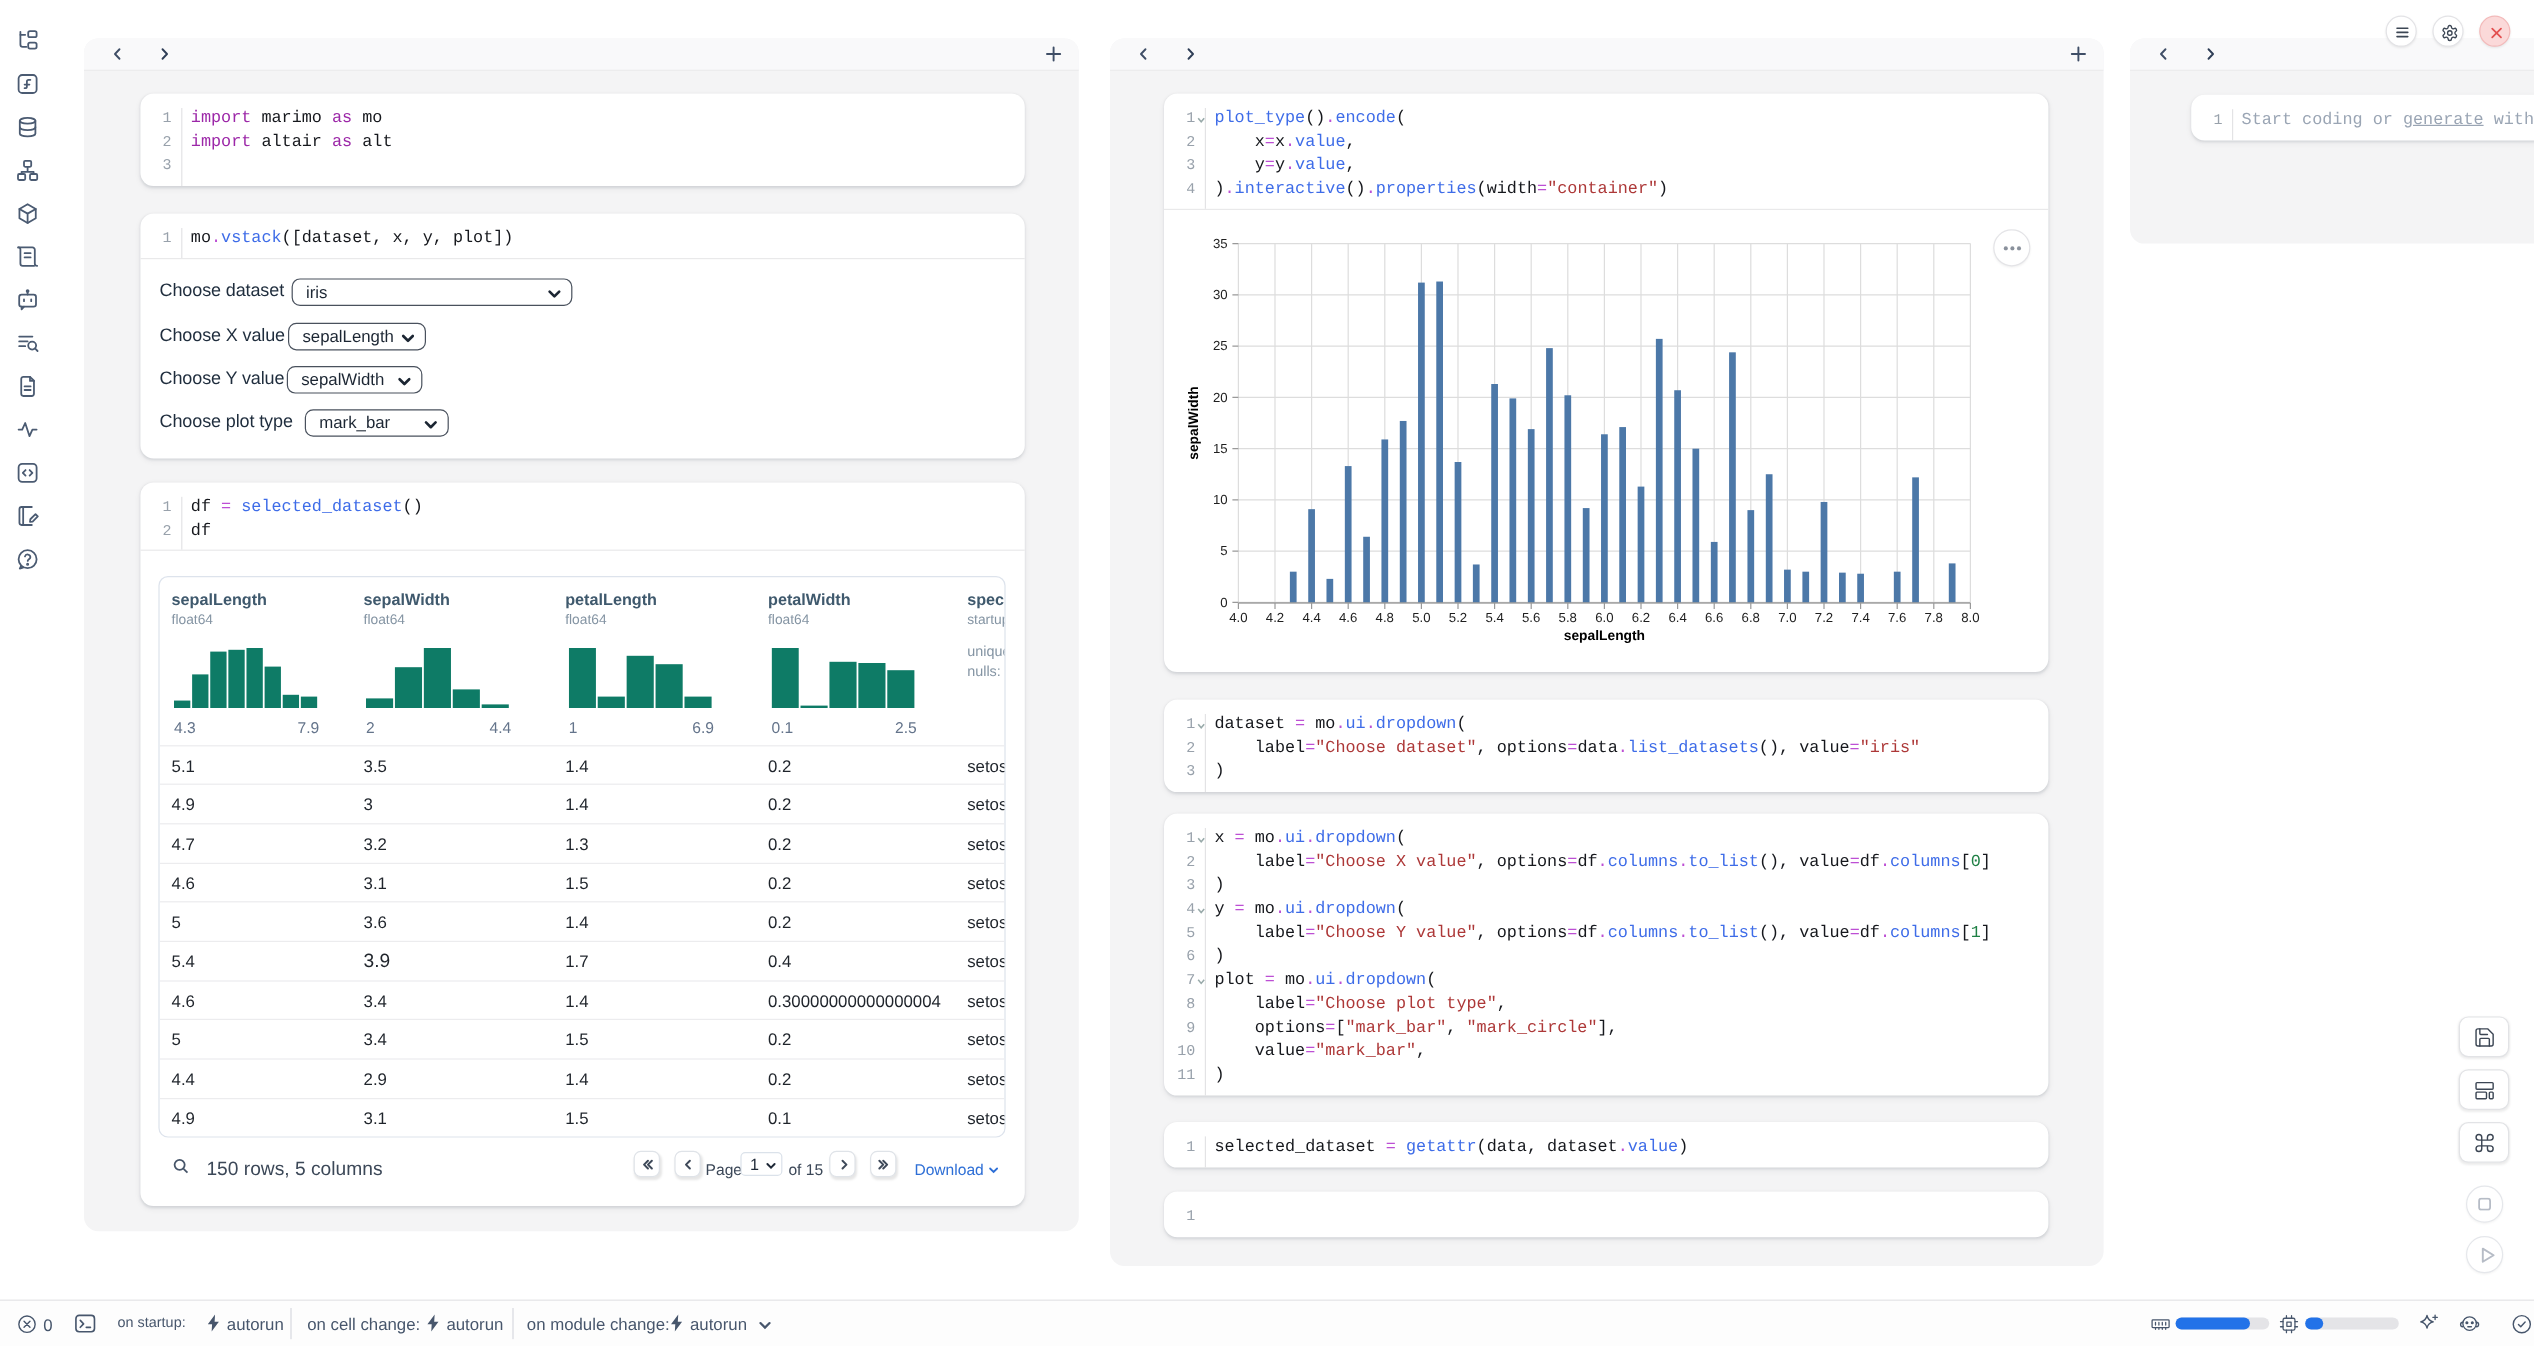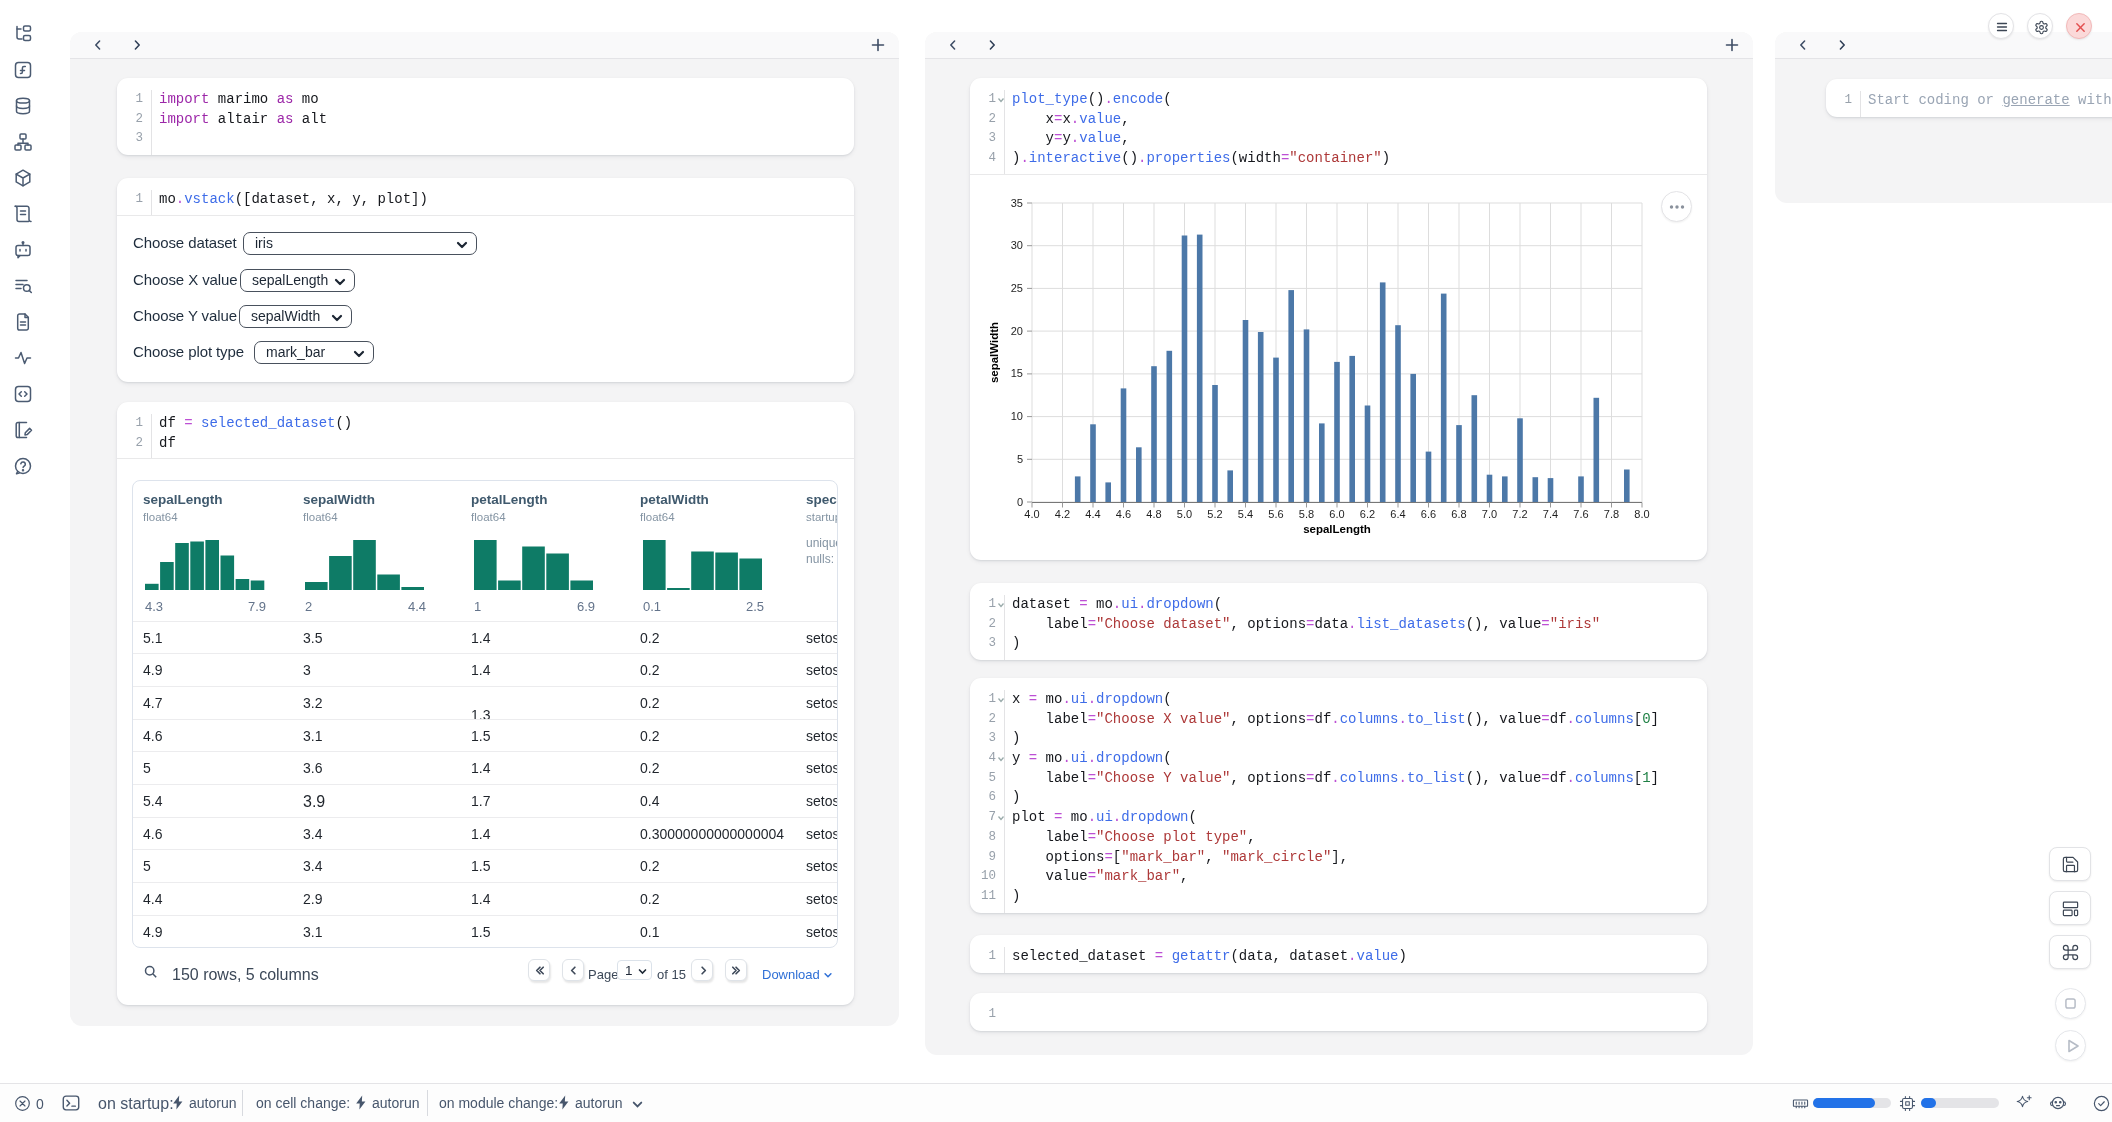--- a/index.html
+++ b/index.html
@@ -211,21 +211,21 @@
         <div style="position:absolute;left:0;top:172.2px;width:706px;height:32.7px;border-top:1px solid #ececee">
           <div style="position:absolute;left:10px;top:8px;font-size:14px;color:#1f242b">4.9</div>
           <div style="position:absolute;left:170px;top:8px;font-size:14px;color:#1f242b">3</div>
           <div style="position:absolute;left:338px;top:8px;font-size:14px;color:#1f242b">1.4</div>
           <div style="position:absolute;left:507px;top:8px;font-size:14px;color:#1f242b">0.2</div>
           <div style="position:absolute;left:673px;top:8px;font-size:14px;color:#1f242b">setosa</div>
         </div>
         <div style="position:absolute;left:0;top:204.9px;width:706px;height:32.7px;border-top:1px solid #ececee">
           <div style="position:absolute;left:10px;top:8px;font-size:14px;color:#1f242b">4.7</div>
           <div style="position:absolute;left:170px;top:8px;font-size:14px;color:#1f242b">3.2</div>
-          <div style="position:absolute;left:338px;top:20px;font-size:14px;color:#1f242b">1.3</div>
+          <div style="position:absolute;left:338px;top:8px;font-size:14px;color:#1f242b">1.3</div>
           <div style="position:absolute;left:507px;top:8px;font-size:14px;color:#1f242b">0.2</div>
           <div style="position:absolute;left:673px;top:8px;font-size:14px;color:#1f242b">setosa</div>
         </div>
         <div style="position:absolute;left:0;top:237.6px;width:706px;height:32.7px;border-top:1px solid #ececee">
           <div style="position:absolute;left:10px;top:8px;font-size:14px;color:#1f242b">4.6</div>
           <div style="position:absolute;left:170px;top:8px;font-size:14px;color:#1f242b">3.1</div>
           <div style="position:absolute;left:338px;top:8px;font-size:14px;color:#1f242b">1.5</div>
           <div style="position:absolute;left:507px;top:8px;font-size:14px;color:#1f242b">0.2</div>
           <div style="position:absolute;left:673px;top:8px;font-size:14px;color:#1f242b">setosa</div>
         </div>
@@ -549,21 +549,21 @@
 <div style="position:absolute;left:0;top:1083px;width:2112px;height:39px;background:#fdfdfd;border-top:1px solid #e4e4e7"></div>
 <svg style="position:absolute;left:14px;top:1095px" width="17" height="17" viewBox="0 0 22 22" fill="none" stroke="#47566c" stroke-width="1.5" stroke-linecap="round" stroke-linejoin="round">
     <circle cx="11" cy="11" r="8.8"></circle>
     <path d="M7.8 7.8l6.4 6.4M14.2 7.8l-6.4 6.4"></path>
   </svg>
 <div style="position:absolute;left:36px;top:1096px;font-size:14px;color:#47566c">0</div>
 <svg style="position:absolute;left:61px;top:1093px" width="20" height="20" viewBox="0 0 22 22" fill="none" stroke="#47566c" stroke-width="1.5" stroke-linecap="round" stroke-linejoin="round">
     <rect x="2.5" y="3.5" width="17" height="15" rx="3"></rect>
     <path d="M6.5 8l3 3.2-3 3.2M12 14.5h3.8"></path>
   </svg>
-<div style="position:absolute;left:98px;top:1095px;font-size:16px;color:#47566c">on startup:</div>
+<div style="position:absolute;left:98px;top:1095px;font-size:12px;color:#47566c">on startup:</div>
 <svg style="position:absolute;left:170px;top:1094px" width="17" height="17" viewBox="0 0 24 24" fill="#47566c">
     <path d="M13 2L4.5 13.5h5L9 22l8.5-11.5h-5z"></path>
   </svg>
 <div style="position:absolute;left:189px;top:1095px;font-size:14px;color:#47566c">autorun</div>
 <div style="position:absolute;left:242px;top:1090px;width:1px;height:26px;background:#d8dadf"></div>
 <div style="position:absolute;left:256px;top:1095px;font-size:14px;color:#47566c">on cell change:</div>
 <svg style="position:absolute;left:353px;top:1094px" width="17" height="17" viewBox="0 0 24 24" fill="#47566c">
     <path d="M13 2L4.5 13.5h5L9 22l8.5-11.5h-5z"></path>
   </svg>
 <div style="position:absolute;left:372px;top:1095px;font-size:14px;color:#47566c">autorun</div>

